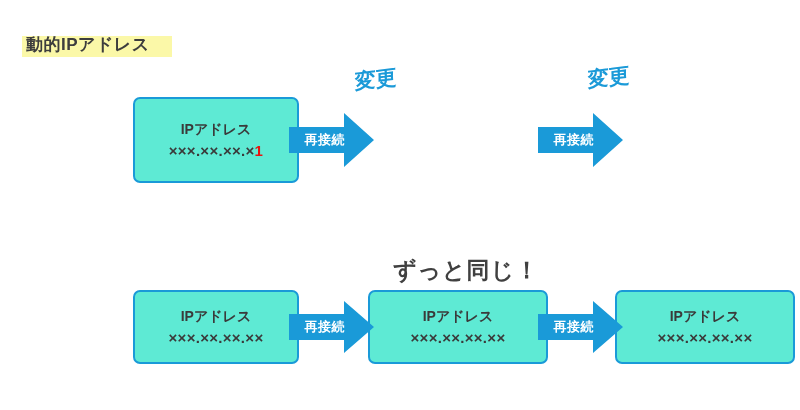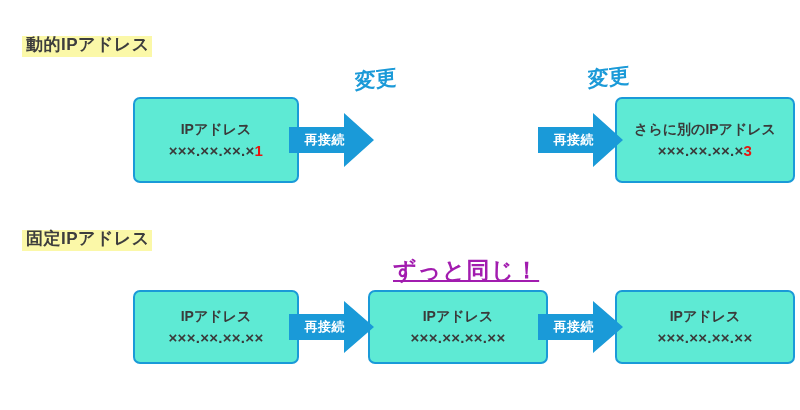--- a/index.html
+++ b/index.html
@@ -25,21 +25,21 @@
 
   
   .section-title {
     position: absolute;
     font-size: 17px;
     font-weight: bold;
     color: #3d3d3d;
     letter-spacing: 0.5px;
     white-space: nowrap;
     line-height: 20px;
-    padding: 1px 2px 2px 4px;
+    padding: 1px 22px 2px 4px;
     background: #fbf7a5;
     background: linear-gradient(to bottom, rgba(251,247,165,0) 0%, rgba(251,247,165,0) 8%, #fbf8a8 9%, #fbf8a8 100%);
   }
   #title-dynamic { left: 22px; top: 34px; }
   #title-static  { left: 22px; top: 228px; }
 
   
   .ipbox {
     position: absolute;
     box-sizing: border-box;
@@ -102,25 +102,24 @@
     white-space: nowrap;
     font-family: "DejaVu Sans", sans-serif;
     transform: rotate(-7deg) skewX(-6deg);
     transform-origin: left bottom;
     z-index: 5;
   }
   .anno-same {
     position: absolute;
     font-size: 23px;
     font-weight: bold;
-    color: #a21caf;
+    color: #404040;
     white-space: nowrap;
     letter-spacing: 1px;
     z-index: 5;
-    text-decoration: underline;
   }
 </style>
 </head>
 <body>
 
 <div class="canvas">
 
   <div class="section-title" id="title-dynamic">動的IPアドレス</div>
 
   <div class="anno-change" style="left:355px; top:68px;">変更</div>
@@ -142,28 +141,21 @@
   </div>
 
 
   <div class="arrow" style="left:538px; top:113px; width:85px; height:54px;">
     <svg width="85" height="54" viewBox="0 0 85 54">
       <polygon points="0,14 55,14 55,0 85,27 55,54 55,40 0,40" fill="#1a9ad8"></polygon>
     </svg>
     <div class="arrow-text">再接続</div>
   </div>
 
-  <div class="ipbox" style="left:615px; top:97px; width:180px; height:86px;">
-    <div class="ip-label">さらに別のIPアドレス</div>
-    <div class="ip-value">
-      <span>×××.××.××.×</span><span class="suffix">3</span>
-    </div>
-  </div>
 
-  <div class="section-title" id="title-static">固定IPアドレス</div>
 
   <div class="anno-same" style="left:393px; top:255px;">ずっと同じ！</div>
 
   <div class="ipbox" style="left:133px; top:290px; width:166px; height:74px;">
     <div class="ip-label">IPアドレス</div>
     <div class="ip-value">
       <span>×××.××.××.××</span><span class="suffix"></span>
     </div>
   </div>
 

